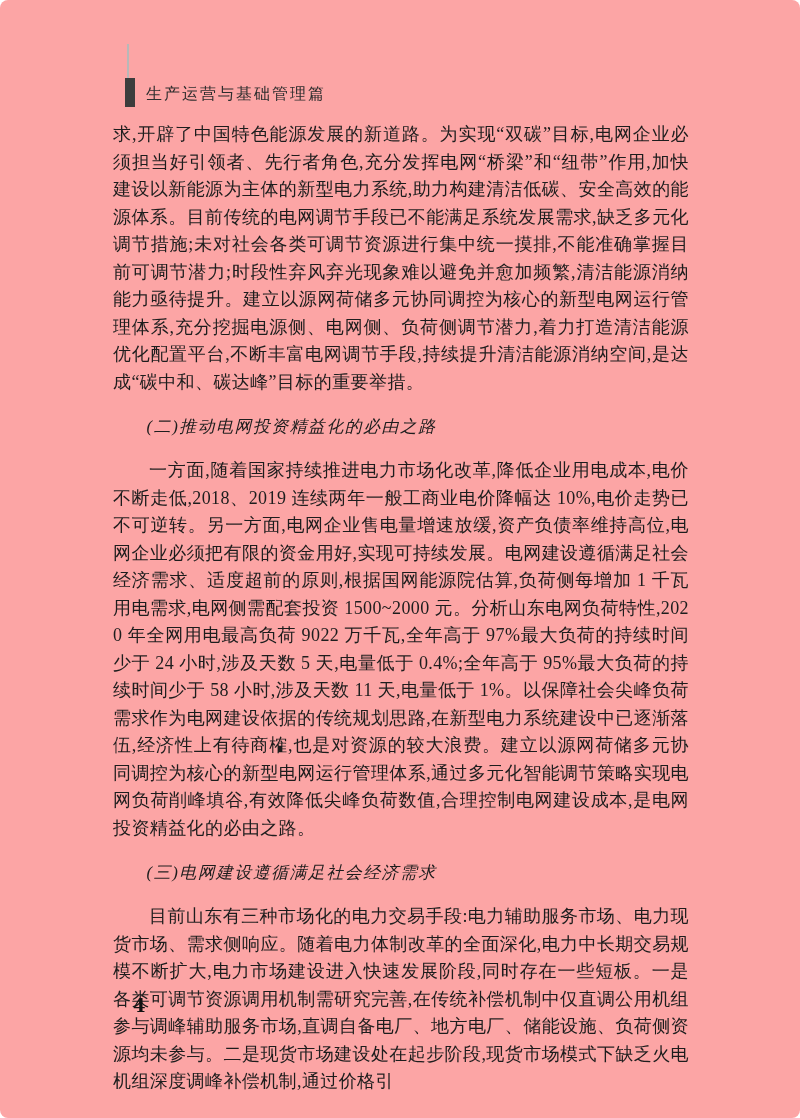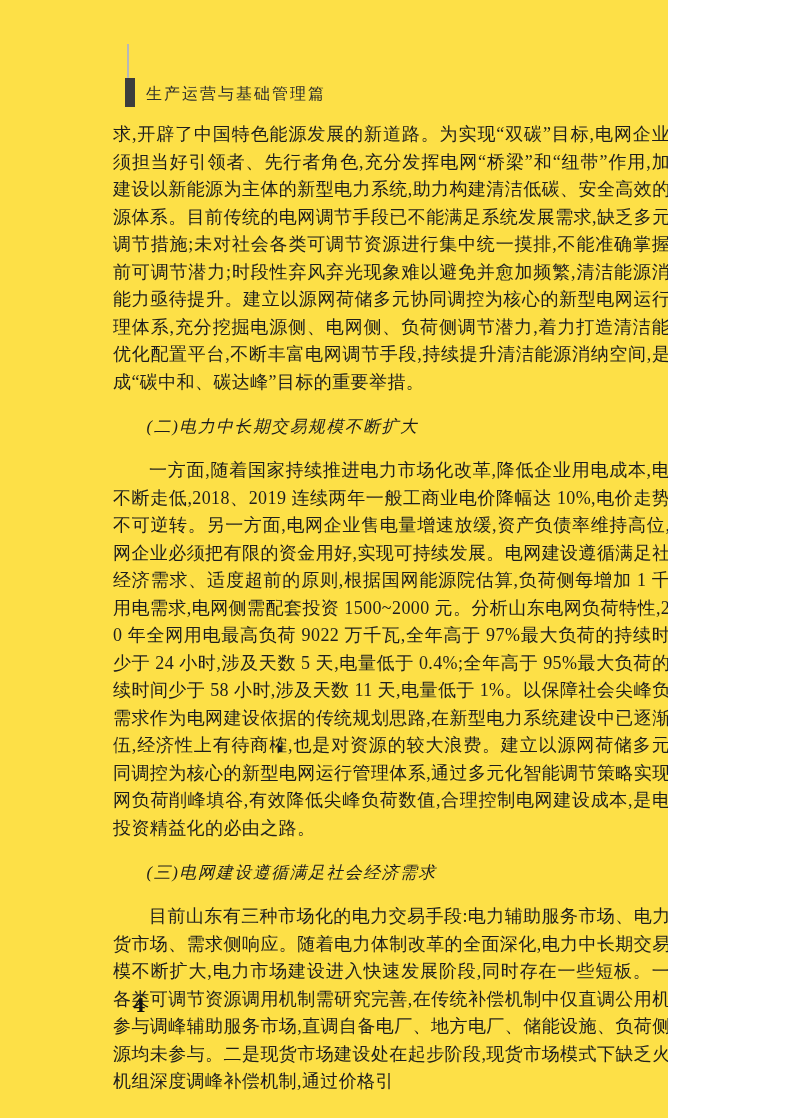--- a/index.html
+++ b/index.html
@@ -2,25 +2,26 @@
 <html lang="zh"><head>
 <meta charset="utf-8">
 <style>
   html, body {
     margin: 0;
     padding: 0;
     background: #ffffff;
   }
   .page {
     position: relative;
-    width: 668px;
+    width: 800px;
     height: 1118px;
-    background: #fde047;
+    background: #fca5a5;
     overflow: hidden;
     font-family: "Liberation Serif", "DejaVu Serif", serif;
+    border-radius: 8px;
   }
   
   .header-rule {
     position: absolute;
     left: 127px;
     top: 44px;
     width: 2px;
     height: 34px;
     background: #b8b8b8;
   }
@@ -86,21 +87,21 @@
 
 <div class="page">
 
   <div class="header-rule"></div>
   <div class="header-bar"></div>
   <div class="header-title">生产运营与基础管理篇</div>
 
   <div class="content">
     <p class="para">求,开辟了中国特色能源发展的新道路。为实现“双碳”目标,电网企业必须担当好引领者、先行者角色,充分发挥电网“桥梁”和“纽带”作用,加快建设以新能源为主体的新型电力系统,助力构建清洁低碳、安全高效的能源体系。目前传统的电网调节手段已不能满足系统发展需求,缺乏多元化调节措施;未对社会各类可调节资源进行集中统一摸排,不能准确掌握目前可调节潜力;时段性弃风弃光现象难以避免并愈加频繁,清洁能源消纳能力亟待提升。建立以源网荷储多元协同调控为核心的新型电网运行管理体系,充分挖掘电源侧、电网侧、负荷侧调节潜力,着力打造清洁能源优化配置平台,不断丰富电网调节手段,持续提升清洁能源消纳空间,是达成“碳中和、碳达峰”目标的重要举措。</p>
 
-    <h3 class="subheading">(二)电力中长期交易规模不断扩大</h3>
+    <h3 class="subheading">(二)推动电网投资精益化的必由之路</h3>
 
     <p class="para indent">一方面,随着国家持续推进电力市场化改革,降低企业用电成本,电价不断走低,2018、2019 连续两年一般工商业电价降幅达 10%,电价走势已不可逆转。另一方面,电网企业售电量增速放缓,资产负债率维持高位,电网企业必须把有限的资金用好,实现可持续发展。电网建设遵循满足社会经济需求、适度超前的原则,根据国网能源院估算,负荷侧每增加 1 千瓦用电需求,电网侧需配套投资 1500~2000 元。分析山东电网负荷特性,2020 年全网用电最高负荷 9022 万千瓦,全年高于 97%最大负荷的持续时间少于 24 小时,涉及天数 5 天,电量低于 0.4%;全年高于 95%最大负荷的持续时间少于 58 小时,涉及天数 11 天,电量低于 1%。以保障社会尖峰负荷需求作为电网建设依据的传统规划思路,在新型电力系统建设中已逐渐落伍,经济性上有待商榷,也是对资源的较大浪费。建立以源网荷储多元协同调控为核心的新型电网运行管理体系,通过多元化智能调节策略实现电网负荷削峰填谷,有效降低尖峰负荷数值,合理控制电网建设成本,是电网投资精益化的必由之路。</p>
 
     <h3 class="subheading">(三)电网建设遵循满足社会经济需求</h3>
 
     <p class="para indent">目前山东有三种市场化的电力交易手段:电力辅助服务市场、电力现货市场、需求侧响应。随着电力体制改革的全面深化,电力中长期交易规模不断扩大,电力市场建设进入快速发展阶段,同时存在一些短板。一是各类可调节资源调用机制需研究完善,在传统补偿机制中仅直调公用机组参与调峰辅助服务市场,直调自备电厂、地方电厂、储能设施、负荷侧资源均未参与。二是现货市场建设处在起步阶段,现货市场模式下缺乏火电机组深度调峰补偿机制,通过价格引</p>
   </div>
 
   <div class="folio">4</div>
 

